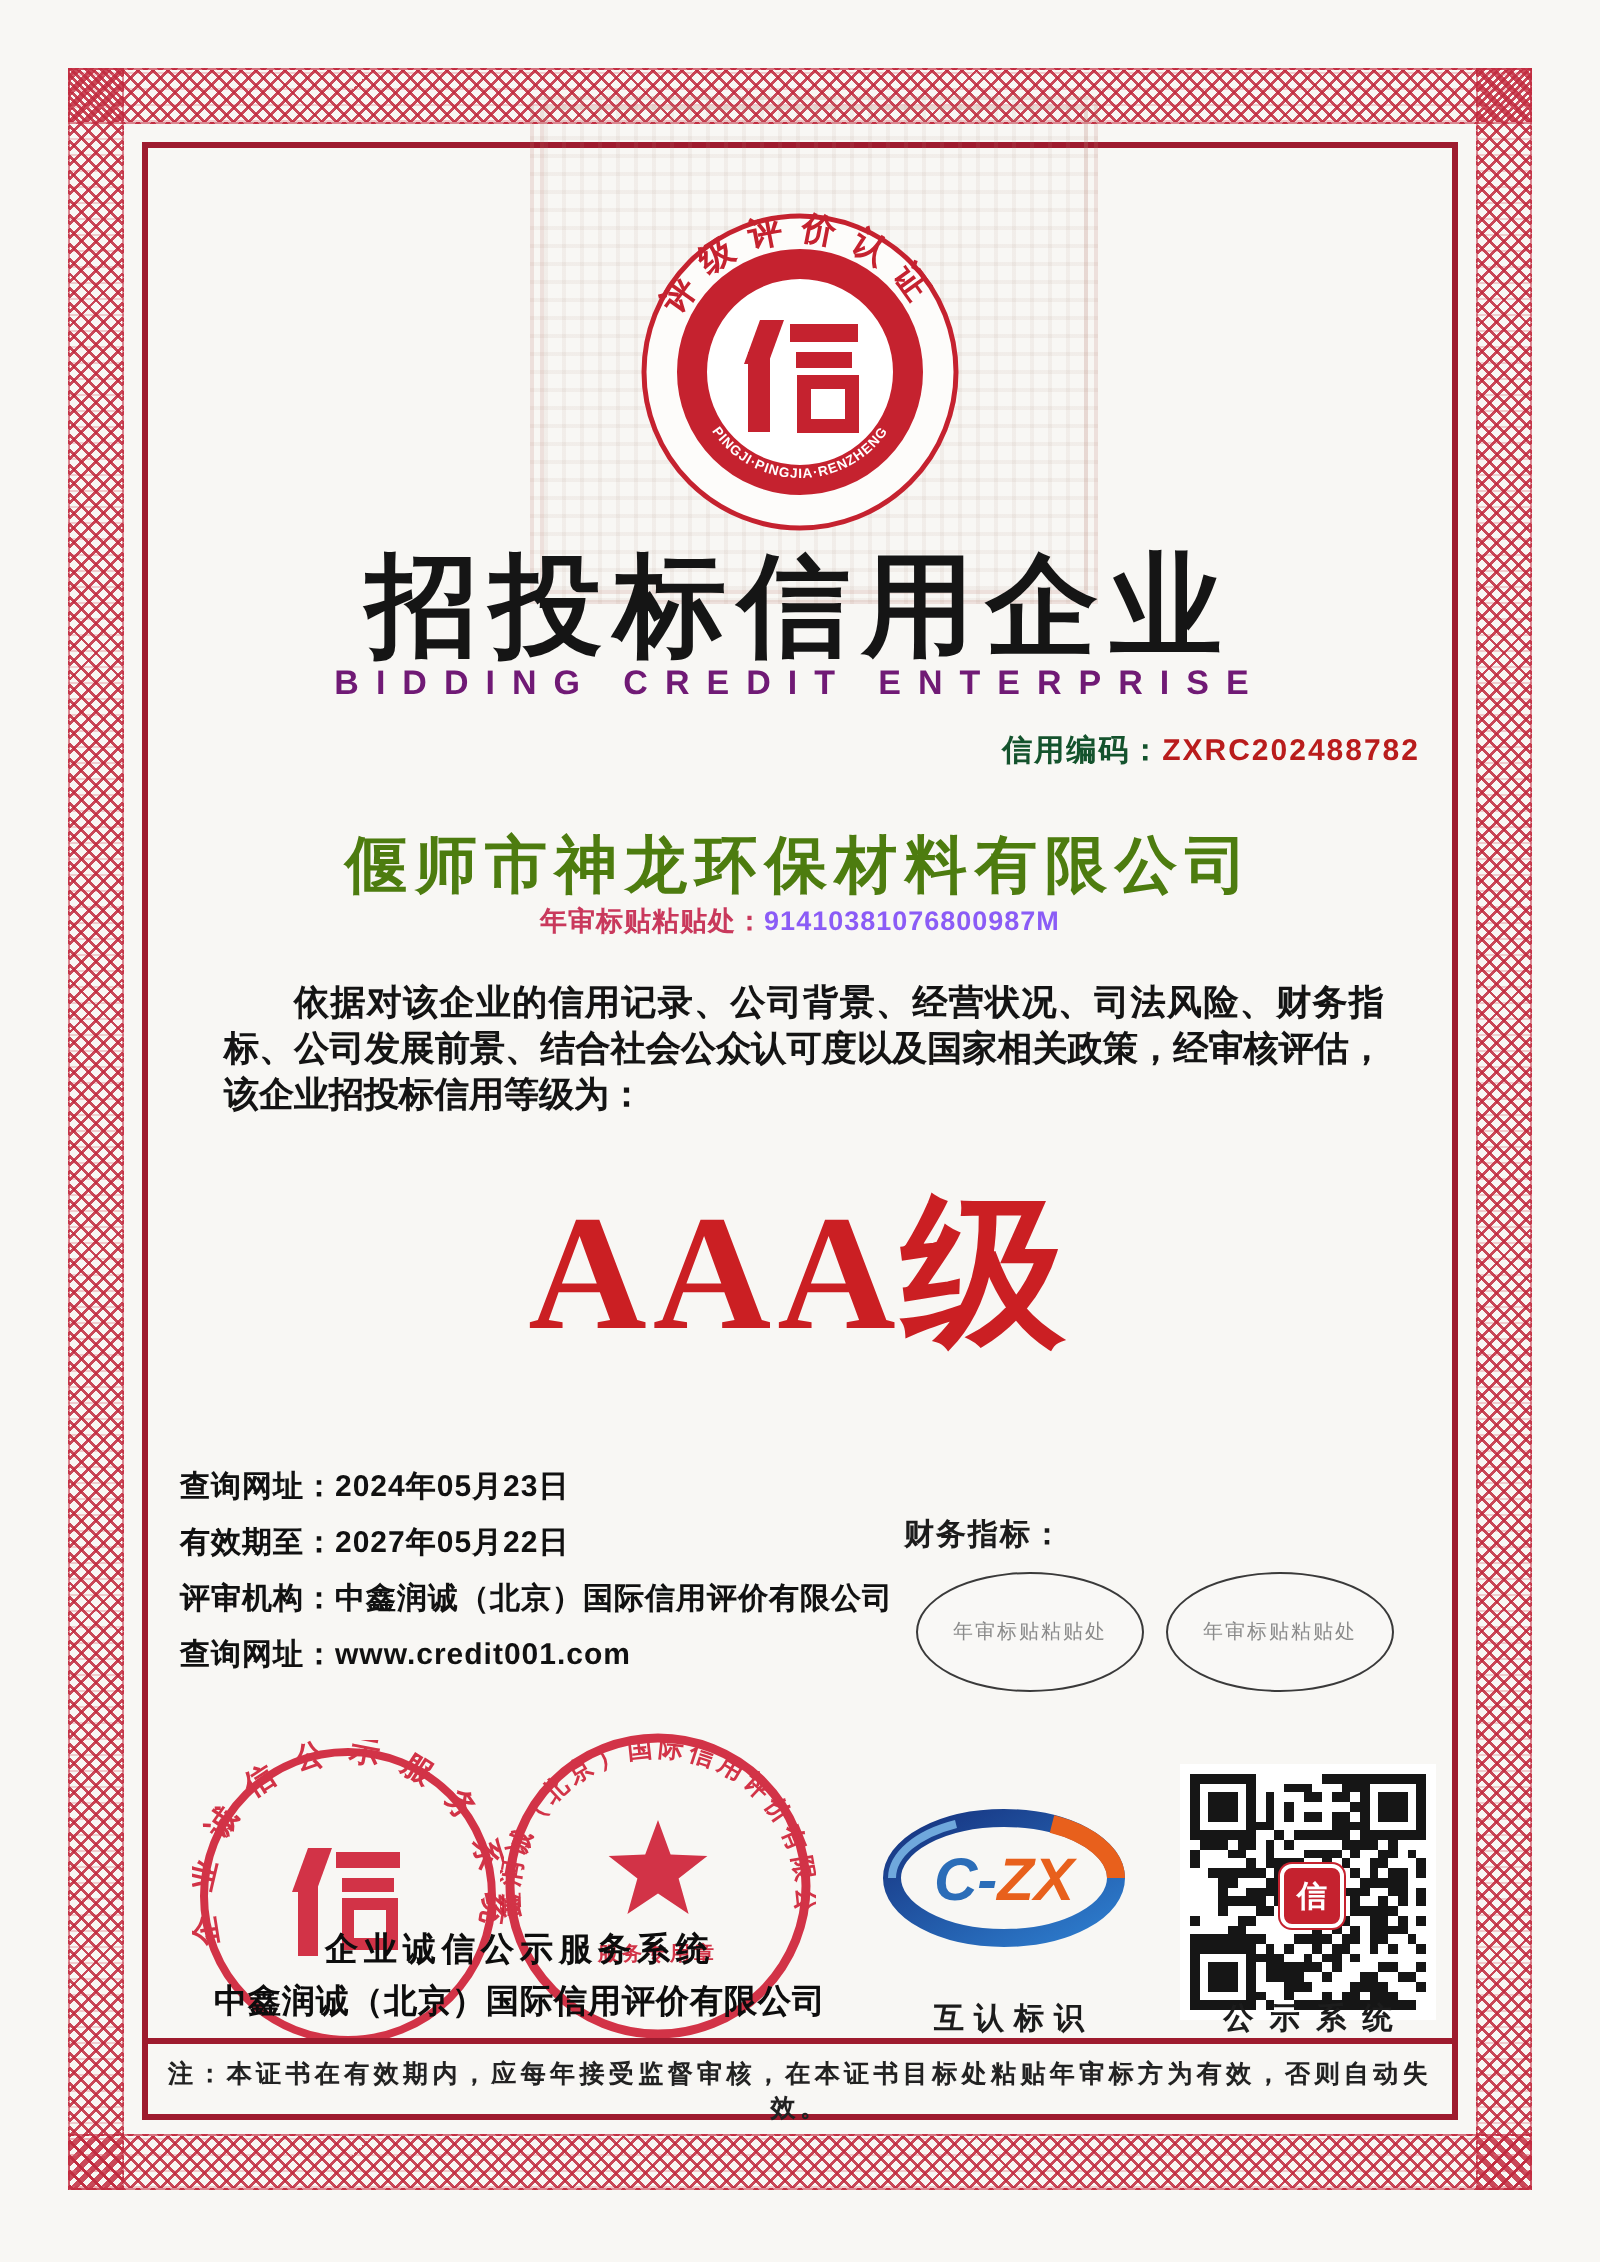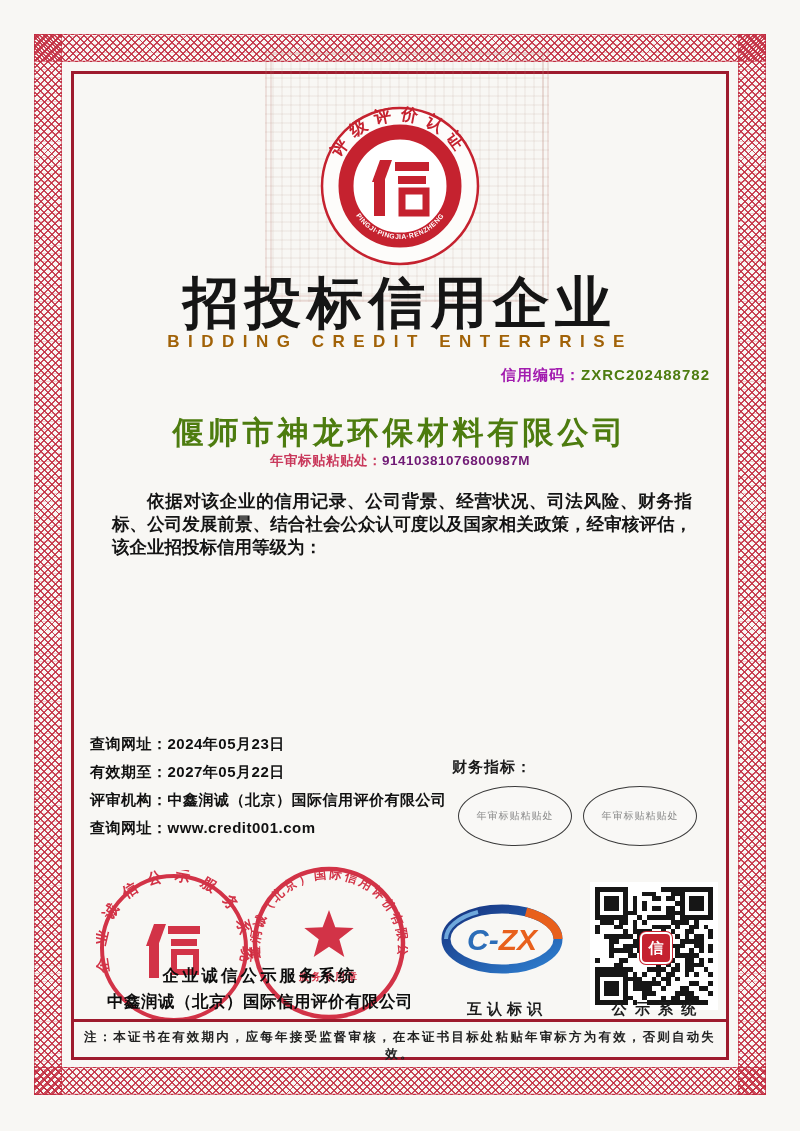--- a/index.html
+++ b/index.html
@@ -27,32 +27,32 @@
     background:
       repeating-linear-gradient(0deg, rgba(180,150,140,.10) 0 2px, rgba(0,0,0,0) 2px 9px),
       repeating-linear-gradient(90deg, rgba(180,150,140,.10) 0 2px, rgba(0,0,0,0) 2px 9px);}
 
   .seal-top{position:absolute;left:318px;top:104px;width:164px;height:164px;}
 
   .title{position:absolute;left:0;right:0;top:266px;text-align:center;
     font-size:56px;font-weight:900;letter-spacing:6px;color:#151515;
     font-family:"Liberation Sans",sans-serif;}
   .subtitle{position:absolute;left:0;right:0;top:332px;text-align:center;
-    font-size:17px;font-weight:600;letter-spacing:8.5px;color:#a16207;}
+    font-size:17px;font-weight:600;letter-spacing:8.5px;color:#701a75;}
 
   .credit-code{position:absolute;right:90px;top:366px;font-size:15px;font-weight:700;letter-spacing:1px;}
-  .credit-code .lbl{color:#a21caf;margin-top:11px;}
-  .credit-code .val{color:#4d7c0f;}
+  .credit-code .lbl{color:#14532d;margin-top:11px;}
+  .credit-code .val{color:#b91c1c;}
 
   .company{position:absolute;left:0;right:0;top:412px;text-align:center;
     font-size:31px;font-weight:900;letter-spacing:4px;color:#4d7c0f;}
   .uscc{position:absolute;left:0;right:0;top:452px;text-align:center;
     font-size:13.5px;font-weight:700;letter-spacing:.5px;}
   .uscc .lbl{color:#c9395c;}
-  .uscc .val{color:#701a75;}
+  .uscc .val{color:#8b5cf6;}
 
   .para{position:absolute;left:112px;width:580px;top:490px;
     font-family:"Liberation Serif",serif;font-weight:700;
     font-size:17.5px;line-height:23px;text-indent:2em;text-align:justify;color:#141414;}
 
   .grade{position:absolute;left:0;right:0;top:582px;text-align:center;
     font-family:"Liberation Serif",serif;font-weight:900;
     font-size:82px;letter-spacing:3px;color:#cb1f23;}
 
   .details{position:absolute;left:90px;top:730px;font-size:15px;font-weight:700;color:#111;}
@@ -132,20 +132,21 @@
     <span class="lbl">信用编码：</span><span class="val">ZXRC202488782</span>
   </div>
 
   <div class="company">偃师市神龙环保材料有限公司</div>
   <div class="uscc">
     <span class="lbl">年审标贴粘贴处：</span><span class="val">91410381076800987M</span>
   </div>
 
   <div class="para">依据对该企业的信用记录、公司背景、经营状况、司法风险、财务指标、公司发展前景、结合社会公众认可度以及国家相关政策，经审核评估，该企业招投标信用等级为：</div>
 
+  <div class="grade">AAA级</div>
 
   <div class="details">
     <div class="row"><span>查询网址：</span><span>2024年05月23日</span></div>
     <div class="row"><span>有效期至：</span><span>2027年05月22日</span></div>
     <div class="row"><span>评审机构：</span><span>中鑫润诚（北京）国际信用评价有限公司</span></div>
     <div class="row"><span>查询网址：</span><span>www.credit001.com</span></div>
   </div>
 
   <div class="ar-label">财务指标：</div>
   <div class="oval o1">

